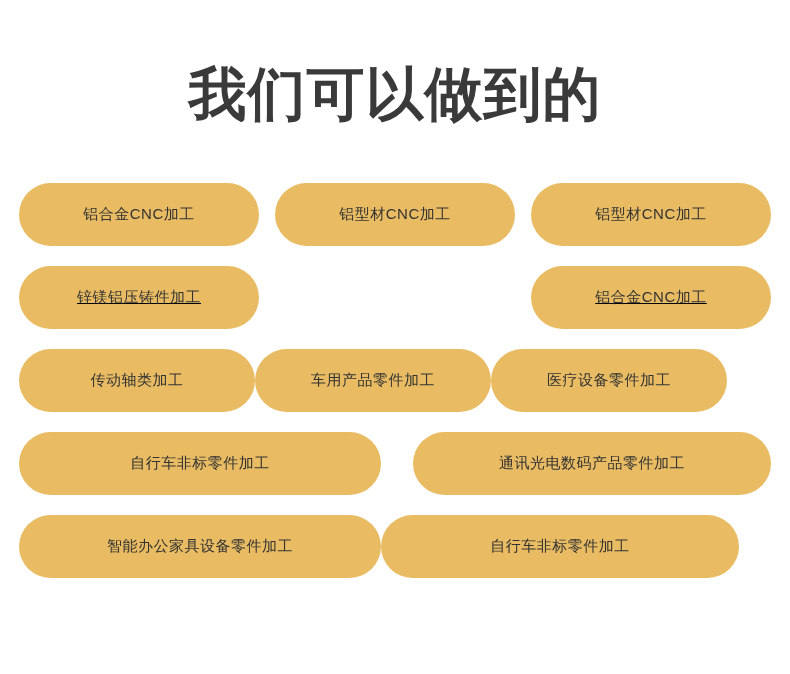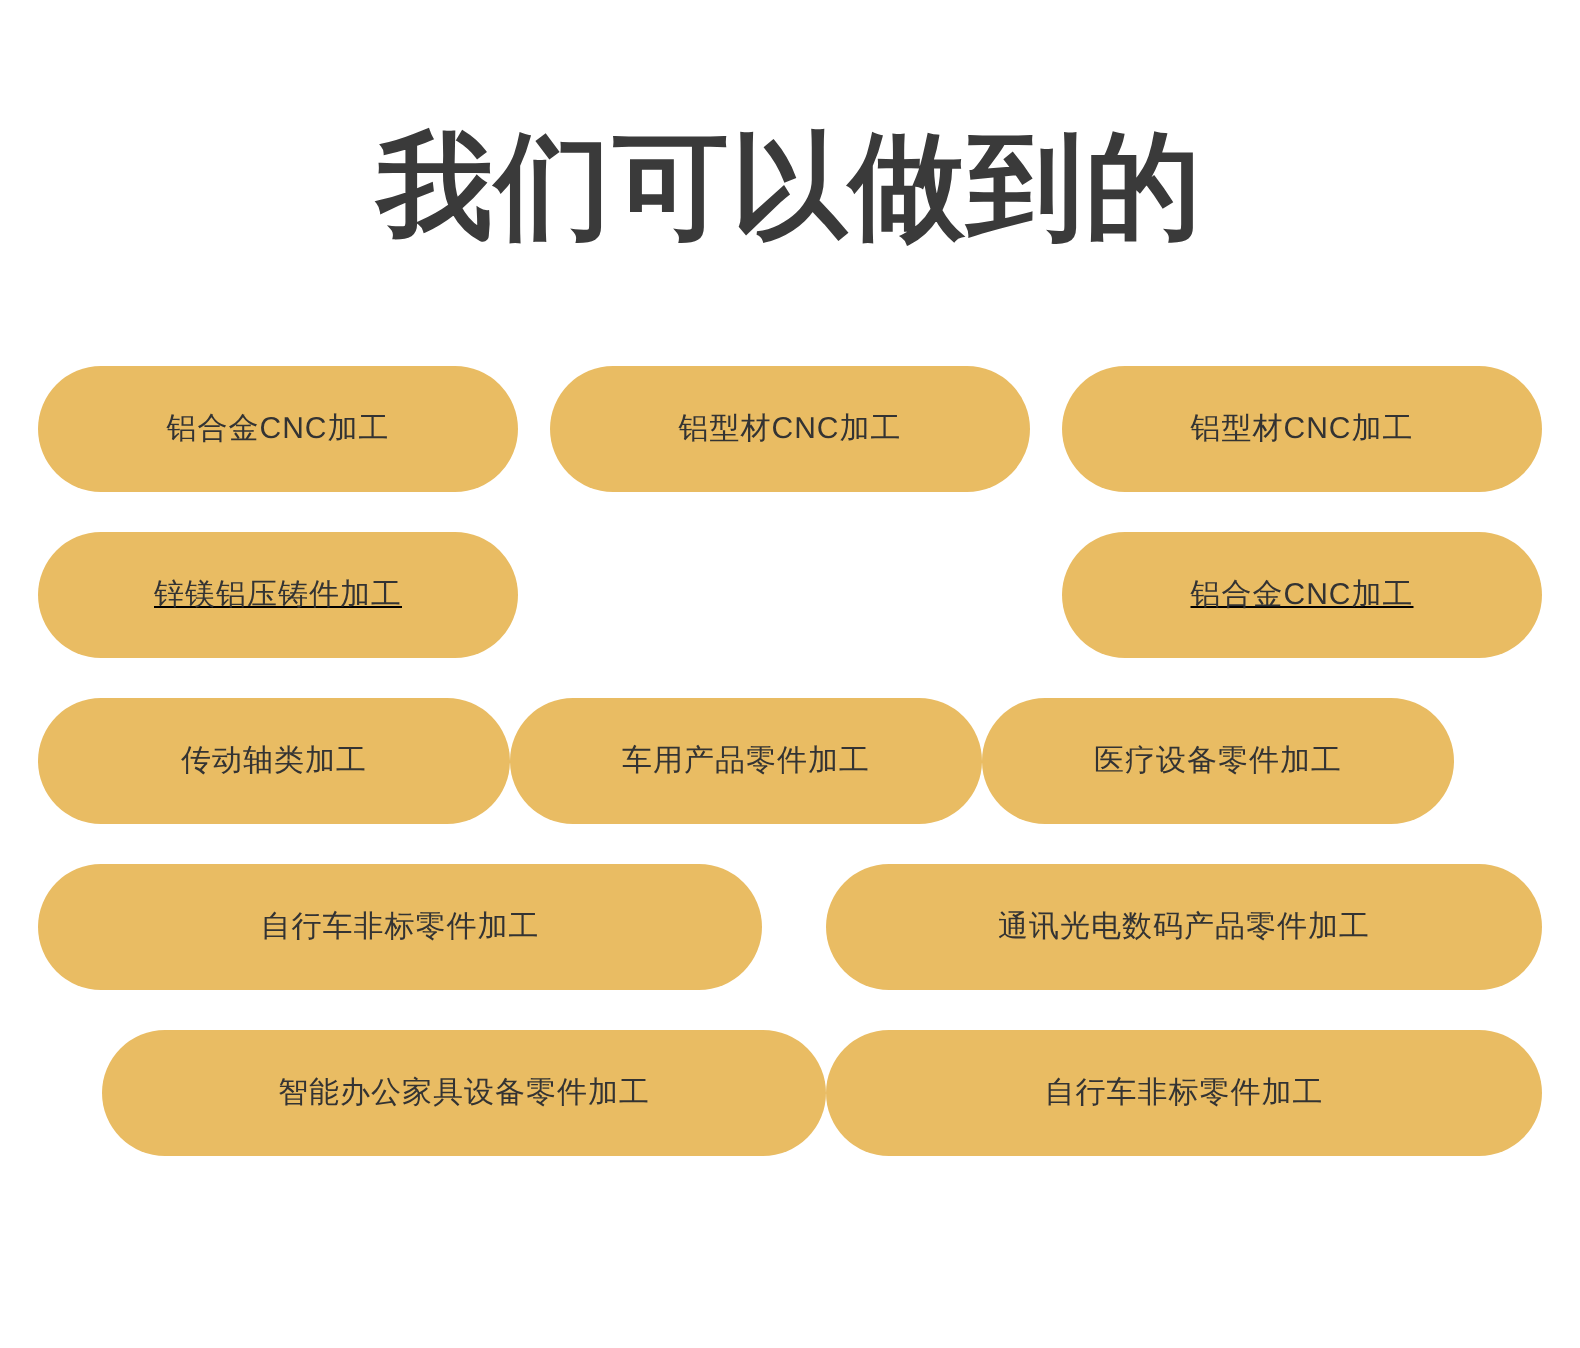--- a/index.html
+++ b/index.html
@@ -44,21 +44,21 @@
     align-items: center;
     margin-bottom: 20px;
     padding-left: 19px;
     padding-right: 19px;
     box-sizing: border-box;
   }
   .pill-row.r1 { justify-content: space-between; }
   .pill-row.r2 { justify-content: space-between; text-decoration: underline; }
   .pill-row.r3 { justify-content: flex-start; }
   .pill-row.r4 { justify-content: space-between; }
-  .pill-row.r5 { justify-content: flex-end; }
+  .pill-row.r5 { justify-content: flex-start; }
   .pill {
     background: #e9bc63;
     color: #333333;
     border-radius: 34px;
     height: 63px;
     display: flex;
     align-items: center;
     justify-content: center;
     font-size: 15px;
     font-weight: 400;

